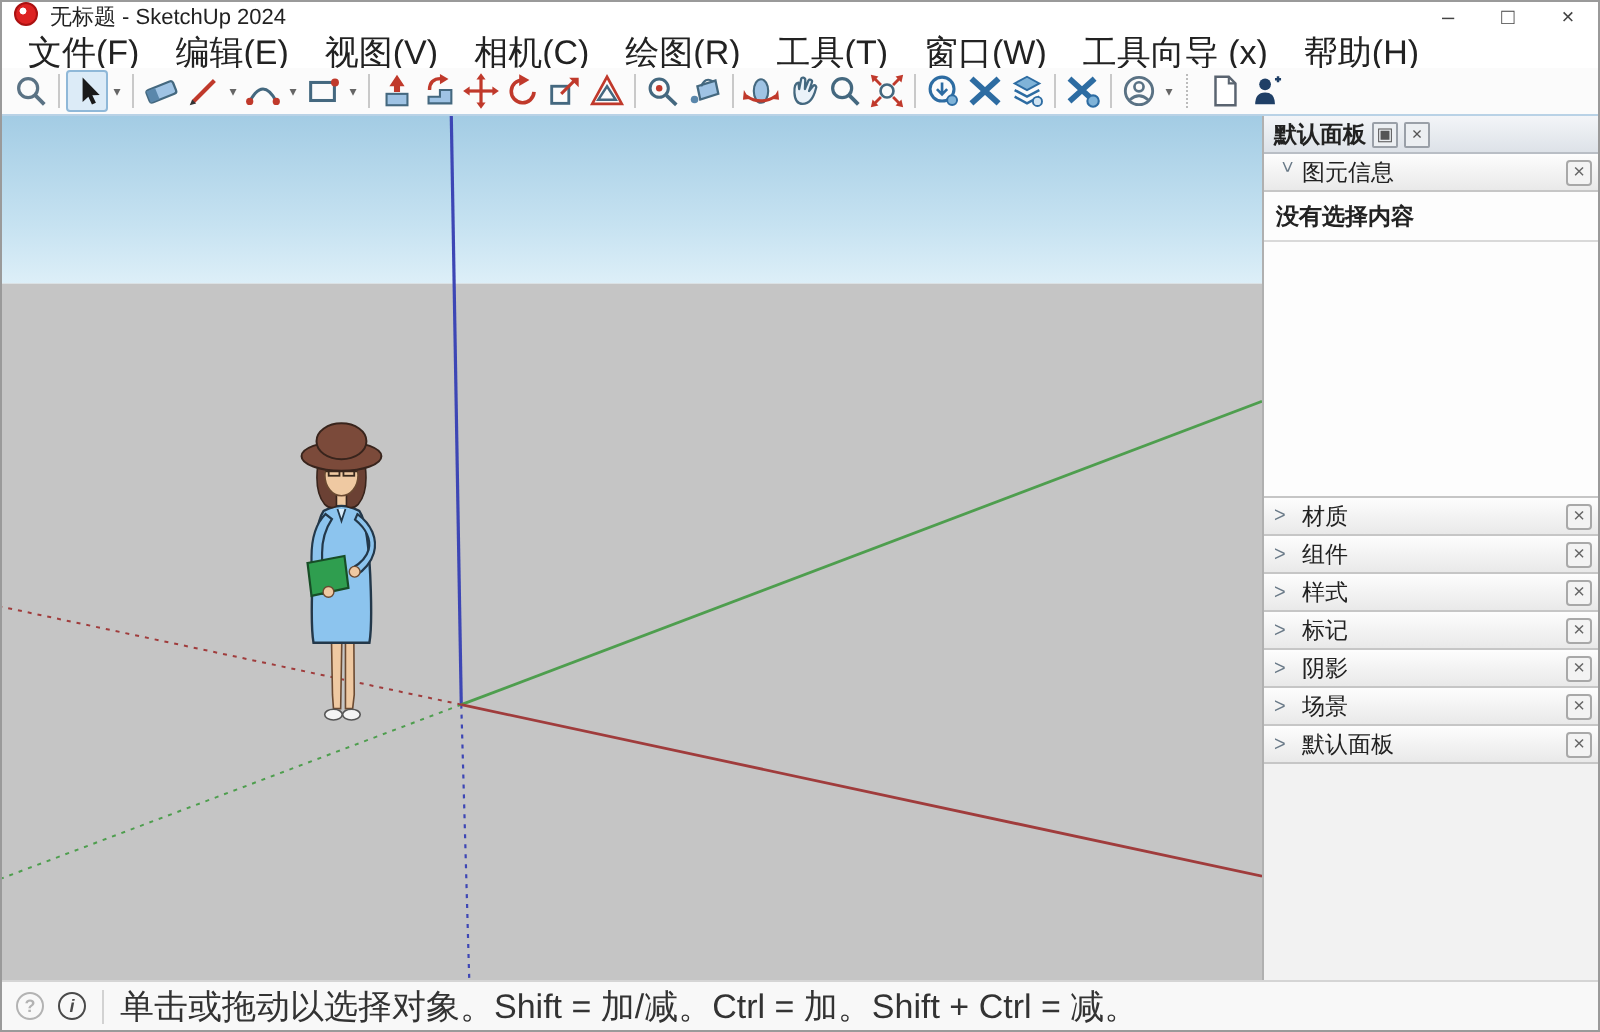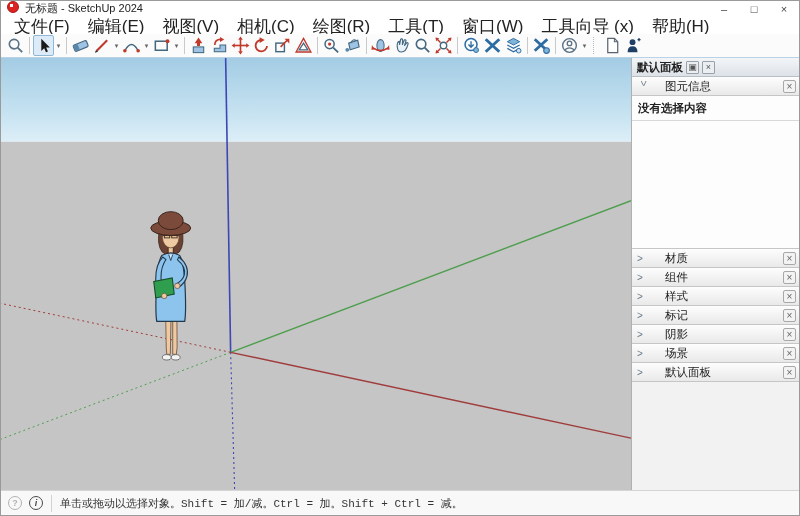--- a/index.html
+++ b/index.html
@@ -40,37 +40,37 @@
   .panel-header { height:19px; flex:0 0 auto; display:flex; align-items:center; padding:0 3px 0 5px;
     background:linear-gradient(#f3f5f8,#dde2e8); border-bottom:1px solid #b9bec5; }
   .panel-title { font-size:11.5px; font-weight:bold; color:#222; }
   .ph-btn { width:13px; height:13px; margin-left:3px; border:1px solid #9aa0a8; background:#eceff2; border-radius:1px;
     display:flex; align-items:center; justify-content:center; font-size:9px; line-height:1; color:#555; }
   .ph-btn:first-of-type { margin-left:auto; }
   .sec-head { height:19px; flex:0 0 auto; display:flex; align-items:center; padding:0 3px 0 5px;
     background:linear-gradient(#fcfcfc,#e9e9e9); border-bottom:1px solid #c6c6c6; border-top:1px solid #fdfdfd; }
   .chev { font-size:10px; color:#6a7a88; width:12px; display:inline-block; transform:scaleY(1.1); }
   .chev.open { display:inline-block; transform:rotate(90deg); }
-  .sec-label { font-size:11.5px; color:#222; margin-left:16px;font-family:Liberation Mono, monospace; }
+  .sec-label { font-size:11.5px; color:#222; margin-left:2px;font-family:Liberation Mono, monospace; }
   .sec-x { width:13px; height:13px; margin-left:auto; border:1px solid #a8a8a8; background:#f3f3f3; border-radius:2px;
     display:flex; align-items:center; justify-content:center; font-size:10px; line-height:1; color:#666; }
   .entity-content { background:#fdfdfd; border-bottom:1px solid #c6c6c6; flex:0 0 auto; }
   .entity-msg { font-size:11.5px; font-weight:bold; color:#222; padding:5px 6px 4px 6px; }
   .entity-divider { height:1px; background:#d9d9d9; margin:0 0 0 0; }
   .entity-space { height:127px; }
   .panel-filler { flex:1 1 auto; background:#f2f2f2; }
   
   .statusbar { height:25px; flex:0 0 auto; background:#f8f8f8; border-top:1px solid #d5d5d5;
     display:flex; align-items:center; padding-left:7px; }
   .sb-circle { width:14px; height:14px; border-radius:50%; display:flex; align-items:center; justify-content:center;
     font-size:9px; font-weight:bold; margin-right:7px; }
   .sb-geo { border:1.4px solid #b3b3b3; color:#b3b3b3; }
   .sb-info { border:1.4px solid #4a4a4a; color:#4a4a4a; font-style:italic; }
   .sb-sep { width:1px; height:17px; background:#d2d2d2; margin:0 8px 0 1px; }
-  .sb-text { font-size:11px; color:#333;font-family:Liberation Mono, monospace; }
+  .sb-text { font-size:17px; color:#333; }
 </style>
 </head>
 <body>
 
 <div class="window">
 
   <div class="titlebar">
     <div class="logo"></div>
     <div class="title">无标题 - SketchUp 2024</div>
     <div class="wincontrols">

